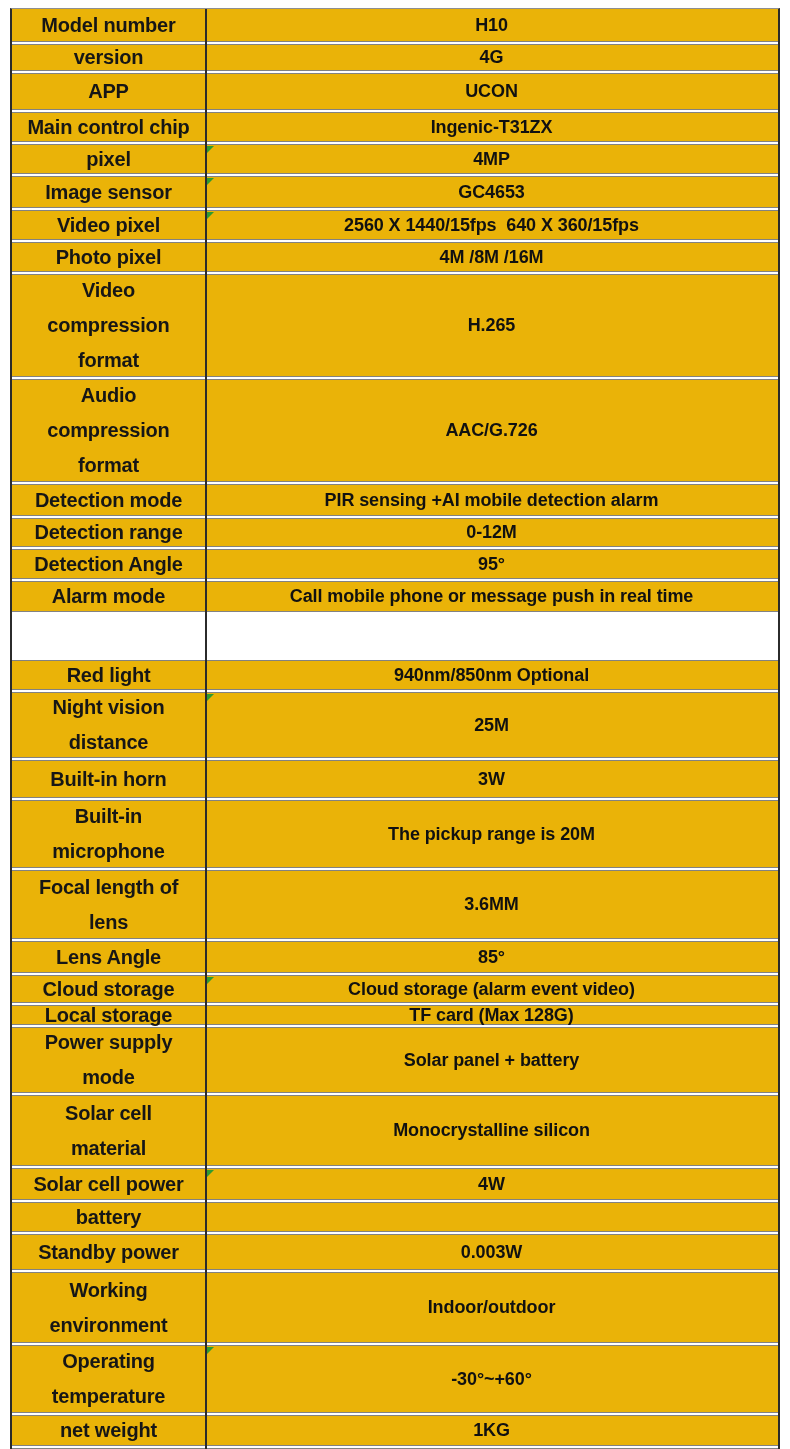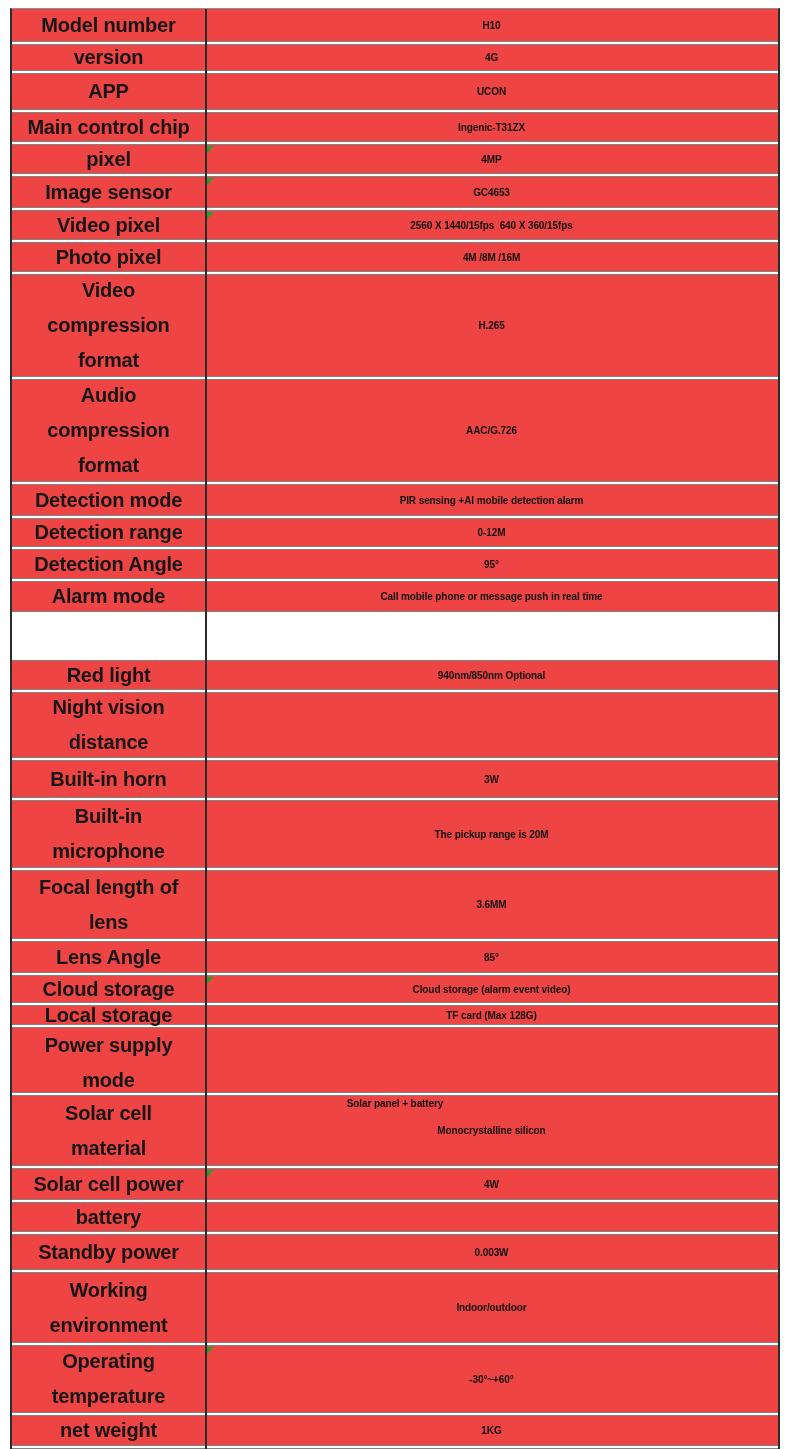--- a/index.html
+++ b/index.html
@@ -26,21 +26,21 @@
     border-right: 2px solid #2b2b2b;
     border-top: 1px solid #8f8f8f;
     background: #ffffff;
   }
   .row {
     display: flex;
     box-sizing: border-box;
     border-top: 1px solid #828282;
     border-bottom: 1px solid #828282;
     margin-top: 2px;
-    background: #ef4444;
+    background: #eab308;
   }
   .row:first-child { margin-top: 0; border-top: none; }
   .cell { box-sizing: border-box; }
   .label {
     width: 193px;
     flex: none;
     display: flex;
     align-items: center;
     justify-content: center;
     text-align: center;
@@ -51,21 +51,21 @@
     white-space: pre-line;
     letter-spacing: -0.2px;
   }
   .value {
     flex: 1;
     position: relative;
     display: flex;
     align-items: center;
     justify-content: center;
     text-align: center;
-    font-size: 10px;
+    font-size: 18px;
     font-weight: 700;
     color: #111111;
     white-space: pre-wrap;
     letter-spacing: -0.1px;
   }
   .flag {
     position: absolute;
     top: 1px;
     left: 2px;
     width: 0;
@@ -97,21 +97,21 @@
   .row:nth-child(13) { height: 30px; }
   .row:nth-child(14) { height: 31px; }
   .row:nth-child(15) { height: 30px; margin-top: 48px; }
   .row:nth-child(16) { height: 66px; }
   .row:nth-child(17) { height: 38px; }
   .row:nth-child(18) { height: 68px; }
   .row:nth-child(19) { height: 69px; }
   .row:nth-child(20) { height: 32px; }
   .row:nth-child(21) { height: 28px; }
   .row:nth-child(22) { height: 20px; }
-  .row:nth-child(23) { height: 66px; flex-direction: column; }
+  .row:nth-child(23) { height: 66px; }
   .row:nth-child(24) { height: 71px; }
   .row:nth-child(25) { height: 32px; }
   .row:nth-child(26) { height: 30px; }
   .row:nth-child(27) { height: 36px; align-items: center; }
   .row:nth-child(28) { height: 71px; }
   .row:nth-child(29) { height: 68px; }
   .row:nth-child(30) { height: 31px; }
   .row:nth-child(31) { height: 30px; }
   .row:nth-child(32) { height: 6px; border-bottom: none; } 
 </style>
@@ -196,20 +196,21 @@
     </div>
 
     <div class="row">
       <div class="cell label">Red light</div>
       <div class="cell value"><span>940nm/850nm Optional</span></div>
     </div>
 
     <div class="row">
       <div class="cell label">Night vision
 distance</div>
+      <div class="cell value"><span class="flag"></span><span>25M</span></div>
     </div>
 
     <div class="row">
       <div class="cell label">Built-in horn</div>
       <div class="cell value"><span>3W</span></div>
     </div>
 
     <div class="row">
       <div class="cell label">Built-in
 microphone</div>

